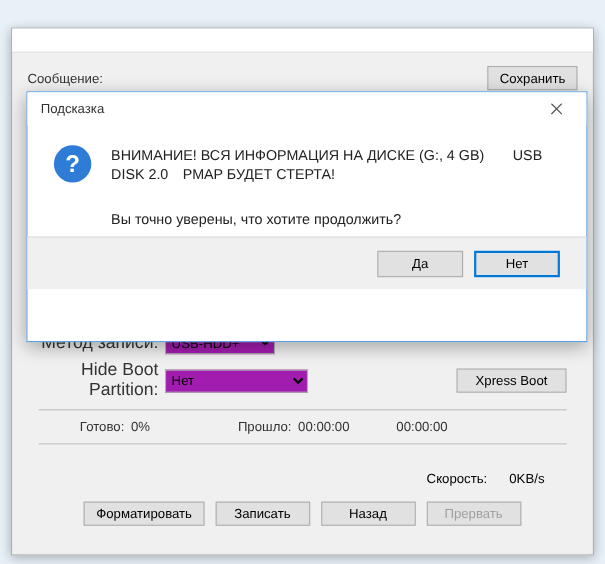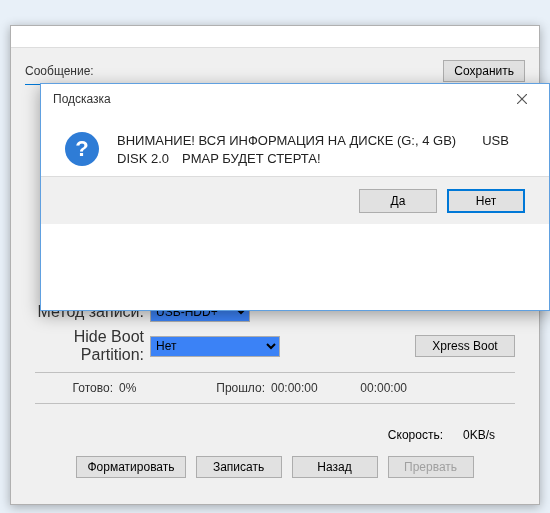--- a/index.html
+++ b/index.html
@@ -38,39 +38,39 @@
 
     .bottom-panel {
       position: absolute;
       left: 10px; right: 10px; bottom: 10px;
       padding: 8px 14px 16px;
     }
     .field-row { display: flex; align-items: center; margin: 6px 0; }
     .field-label { width: 115px; text-align: right; padding-right: 6px; font-size: 16px; color: #333; }
     .field-row select {
       font-family: inherit; font-size: 12px;
-      border: 1px solid #adadad; background: #3b82f6;
+      border: 1px solid #adadad; background: #a21caf;
       height: 21px; padding: 1px 1px;
     }
     .sep { border: none; border-top: 1px solid #c0c0c0; margin: 8px 0; }
     .progress-row {
       display: flex; align-items: center; gap: 6px;
       font-size: 12px; color: #333;
     }
     .progress-row .lbl { text-align: right; }
     .progress-row .val { text-align: left; }
     .speed-row { display: flex; justify-content: flex-end; gap: 20px; padding-right: 20px; margin-top: 24px; align-items: center; }
     .btn-row { display: flex; justify-content: center; gap: 10px; margin-top: 14px; }
     .btn.disabled { color: #a0a0a0; cursor: default; }
     .btn-wide { min-width: 86px; }
     .btn-xpress { min-width: 100px; margin-left: auto; }
 
     .modal {
       position: absolute;
-      top: 83px; left: 40px;
+      top: 83px; left: 24px;
       width: 510px; height: 228px;
       background: #fff;
       border: 1px solid #60a0e0;
       box-shadow: 0 4px 16px rgba(0,0,0,0.35);
     }
     .modal-titlebar {
       height: 30px;
       display: flex; align-items: center; justify-content: space-between;
       padding: 0 6px 0 12px;
       background: #fff;
@@ -165,19 +165,20 @@
       <svg viewBox="0 0 10 10">
         <line x1="0" y1="0" x2="10" y2="10" stroke="currentColor" stroke-width="1.2"></line>
         <line x1="10" y1="0" x2="0" y2="10" stroke="currentColor" stroke-width="1.2"></line>
       </svg>
     </button>
   </div>
   <div class="modal-body">
     <div class="qicon">?</div>
     <div class="modal-text">
       <div class="line1">ВНИМАНИЕ! ВСЯ ИНФОРМАЦИЯ НА ДИСКЕ (G:, 4 GB)  USB DISK 2.0 PMAP БУДЕТ СТЕРТА!</div>
+      <div class="line2">Вы точно уверены, что хотите продолжить?</div>
     </div>
   </div>
   <div class="modal-footer">
     <button class="dlg-btn">Да</button>
     <button class="dlg-btn default">Нет</button>
   </div>
 </div>
 
 </body></html>

